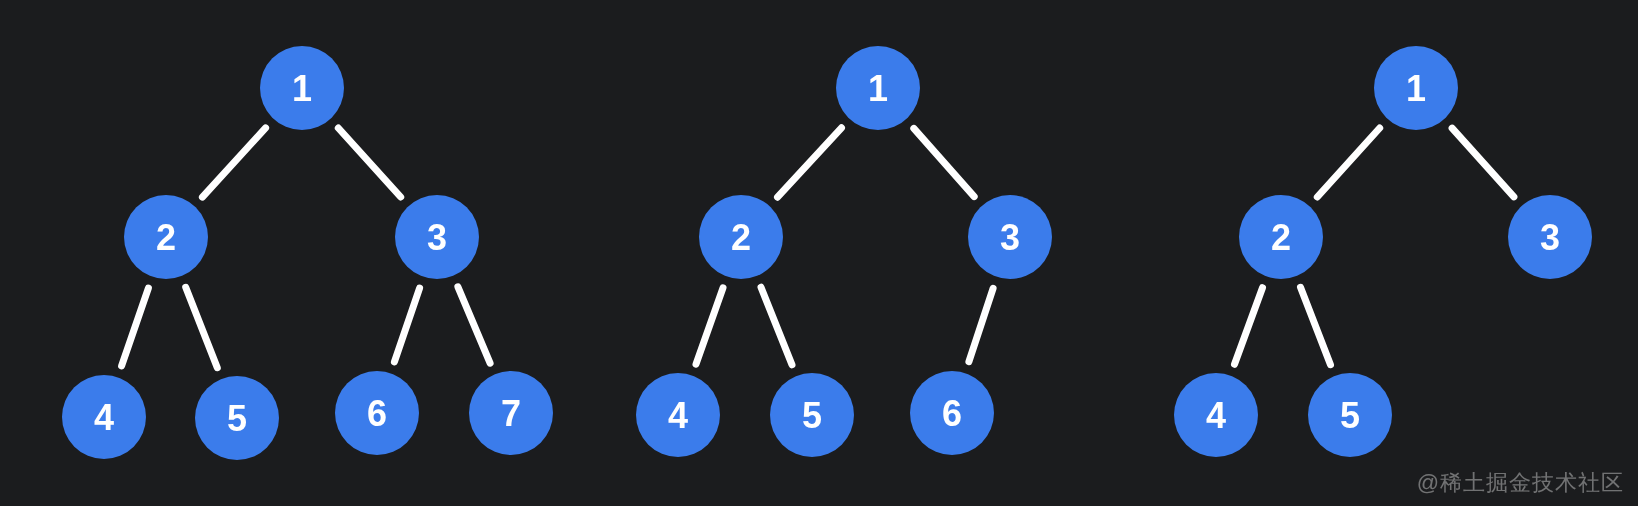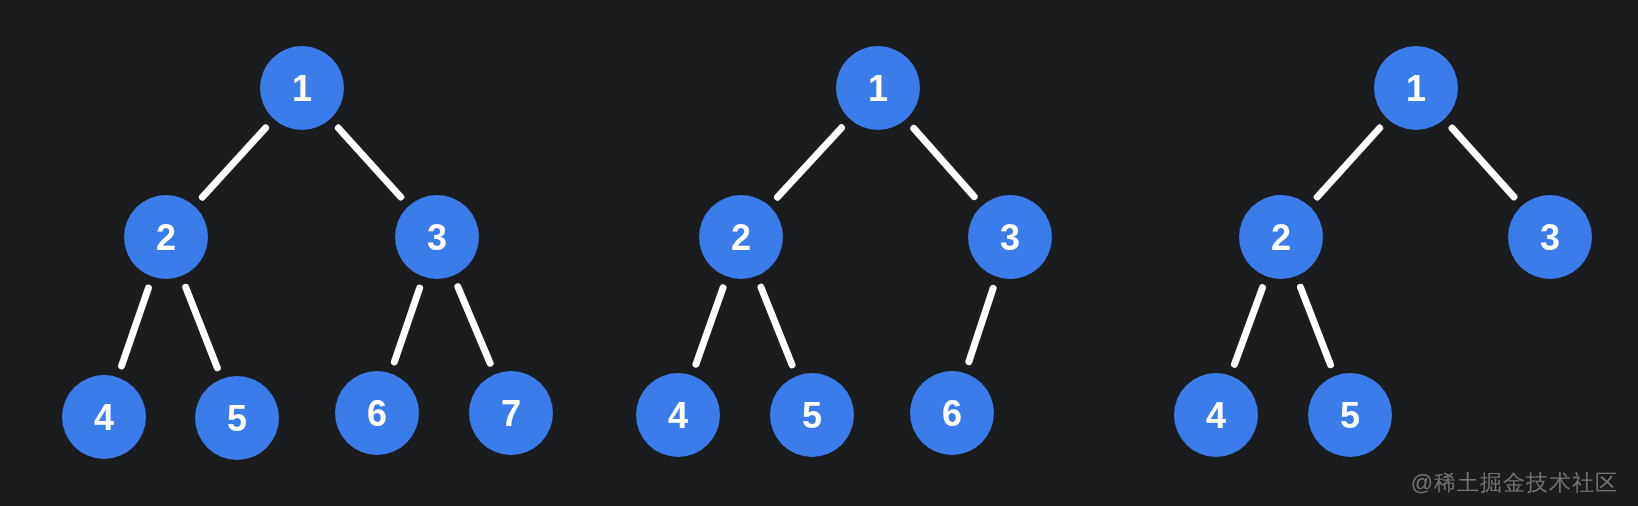--- a/index.html
+++ b/index.html
@@ -21,21 +21,21 @@
     display: block;
     width: 1638px;
     height: 506px;
   }
   .node-label {
     font-family: "Liberation Sans", "DejaVu Sans", sans-serif;
     font-weight: 700;
   }
   #watermark {
     position: absolute;
-    right: 20px;
+    right: 14px;
     bottom: 8px;
     font-size: 22px;
     letter-spacing: 1px;
     user-select: none;
     white-space: nowrap;
   }
 </style>
 </head>
 <body style="background: rgb(27, 28, 30);">
 

